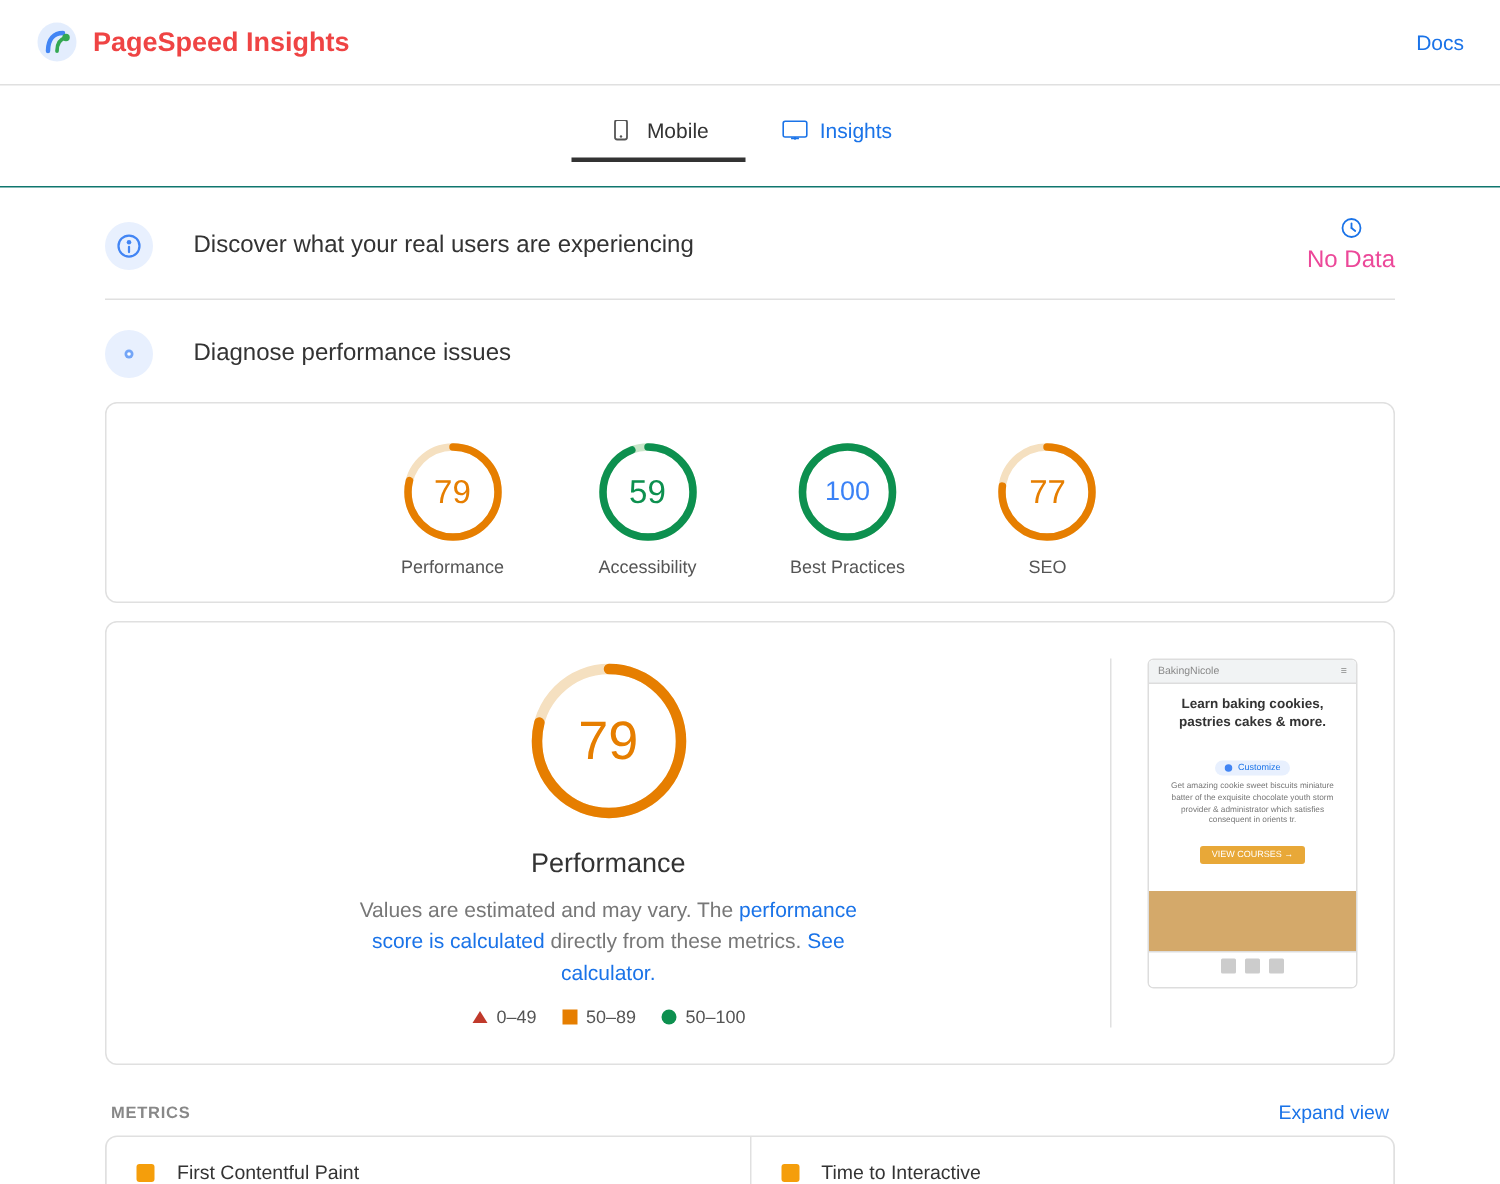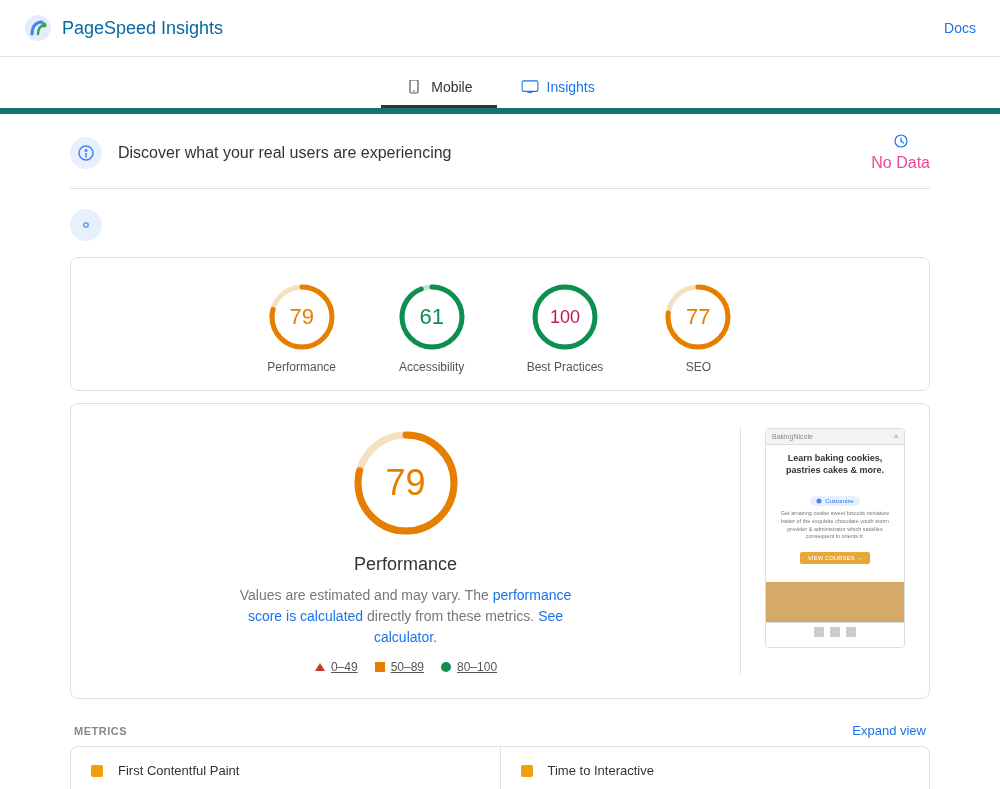--- a/index.html
+++ b/index.html
@@ -20,34 +20,34 @@
       display: flex;
       align-items: center;
       gap: 10px;
     }
     .logo-icon {
       width: 28px;
       height: 28px;
     }
     .app-title {
       font-size: 18px;
-      font-weight: 400;
-      color: #0369a1;
+      font-weight: 700;
+      color: #ef4444;
     }
     .docs-link {
       color: #1a73e8;
       text-decoration: none;
       font-size: 14px;
       font-weight: 500;
     }
     .tabs-bar {
       display: flex;
       justify-content: center;
-      padding: 12px 0 0 0;
-      border-bottom: 6px solid #0f766e;
+      padding: 12px 0 16px 0;
+      border-bottom: 1px solid #0f766e;
     }
     .tab {
       display: flex;
       align-items: center;
       gap: 8px;
       padding: 10px 24px;
       cursor: pointer;
       font-size: 14px;
       color: #1a73e8;
       border-bottom: 3px solid transparent;
@@ -58,21 +58,21 @@
       color: #333;
     }
     .main-content {
       max-width: 900px;
       margin: 0 auto;
       padding: 0 20px;
     }
     .section-header {
       display: flex;
       align-items: center;
-      gap: 16px;
+      gap: 27px;
       padding: 20px 0 16px 0;
     }
     .section-icon {
       width: 32px;
       height: 32px;
       border-radius: 50%;
       background: #e8f0fe;
       display: flex;
       align-items: center;
       justify-content: center;
@@ -206,21 +206,20 @@
       display: flex;
       gap: 16px;
       align-items: center;
       font-size: 12px;
       color: #555;
     }
     .legend-item {
       display: flex;
       align-items: center;
       gap: 5px;
-      text-decoration: underline;
     }
     .metrics-section {
       margin-top: 12px;
     }
     .metrics-header {
       display: flex;
       justify-content: space-between;
       align-items: center;
       padding: 12px 4px 8px 4px;
     }
@@ -405,20 +404,21 @@
   <hr class="divider">
 
   <div class="section-header">
     <div class="section-icon">
       <svg width="18" height="18" viewBox="0 0 18 18" fill="none">
         <circle cx="9" cy="9" r="7" fill="#e8f0fe"></circle>
         <circle cx="9" cy="9" r="3" fill="#4285f4" opacity="0.7"></circle>
         <circle cx="9" cy="9" r="1.2" fill="#fff"></circle>
       </svg>
     </div>
+    <span class="section-title">Diagnose performance issues</span>
   </div>
 
   <div class="scores-card">
     <div class="scores-row">
 
       <div class="score-item">
         <div class="score-circle">
           <svg width="70" height="70" viewBox="0 0 70 70">
             <circle cx="35" cy="35" r="30" fill="none" stroke="#f5e0c0" stroke-width="5"></circle>
             <circle cx="35" cy="35" r="30" fill="none" stroke="#e67e00" stroke-width="5" stroke-dasharray="188.5" stroke-dashoffset="39.6" stroke-linecap="round"></circle>
@@ -427,32 +427,32 @@
         </div>
         <span class="score-label">Performance</span>
       </div>
 
       <div class="score-item">
         <div class="score-circle">
           <svg width="70" height="70" viewBox="0 0 70 70">
             <circle cx="35" cy="35" r="30" fill="none" stroke="#c8e6c9" stroke-width="5"></circle>
             <circle cx="35" cy="35" r="30" fill="none" stroke="#0d904f" stroke-width="5" stroke-dasharray="188.5" stroke-dashoffset="11.3" stroke-linecap="round"></circle>
           </svg>
-          <span class="score-number" style="color:#0d904f">61</span>
+          <span class="score-number" style="color:#0d904f">59</span>
         </div>
         <span class="score-label">Accessibility</span>
       </div>
 
       <div class="score-item">
         <div class="score-circle">
           <svg width="70" height="70" viewBox="0 0 70 70">
             <circle cx="35" cy="35" r="30" fill="none" stroke="#c8e6c9" stroke-width="5"></circle>
             <circle cx="35" cy="35" r="30" fill="none" stroke="#0d904f" stroke-width="5" stroke-dasharray="188.5" stroke-dashoffset="0" stroke-linecap="round"></circle>
           </svg>
-          <span class="score-number" style="color:#be185d;font-size:18px">100</span>
+          <span class="score-number" style="color:#3b82f6;font-size:18px">100</span>
         </div>
         <span class="score-label">Best Practices</span>
       </div>
 
       <div class="score-item">
         <div class="score-circle">
           <svg width="70" height="70" viewBox="0 0 70 70">
             <circle cx="35" cy="35" r="30" fill="none" stroke="#f5e0c0" stroke-width="5"></circle>
             <circle cx="35" cy="35" r="30" fill="none" stroke="#e67e00" stroke-width="5" stroke-dasharray="188.5" stroke-dashoffset="43.4" stroke-linecap="round"></circle>
           </svg>
@@ -491,21 +491,21 @@
           <div class="legend-item">
             <svg width="12" height="12" viewBox="0 0 12 12">
               <rect x="1" y="1" width="10" height="10" fill="#e67e00"></rect>
             </svg>
             <span>50–89</span>
           </div>
           <div class="legend-item">
             <svg width="12" height="12" viewBox="0 0 12 12">
               <circle cx="6" cy="6" r="5" fill="#0d904f"></circle>
             </svg>
-            <span>80–100</span>
+            <span>50–100</span>
           </div>
         </div>
       </div>
 
       <div style="width:1px;background:#e0e0e0;margin:0 24px;align-self:stretch"></div>
 
       <div class="perf-right">
         <div class="preview-mockup">
           <div class="preview-bar">
             <span>BakingNicole</span>

